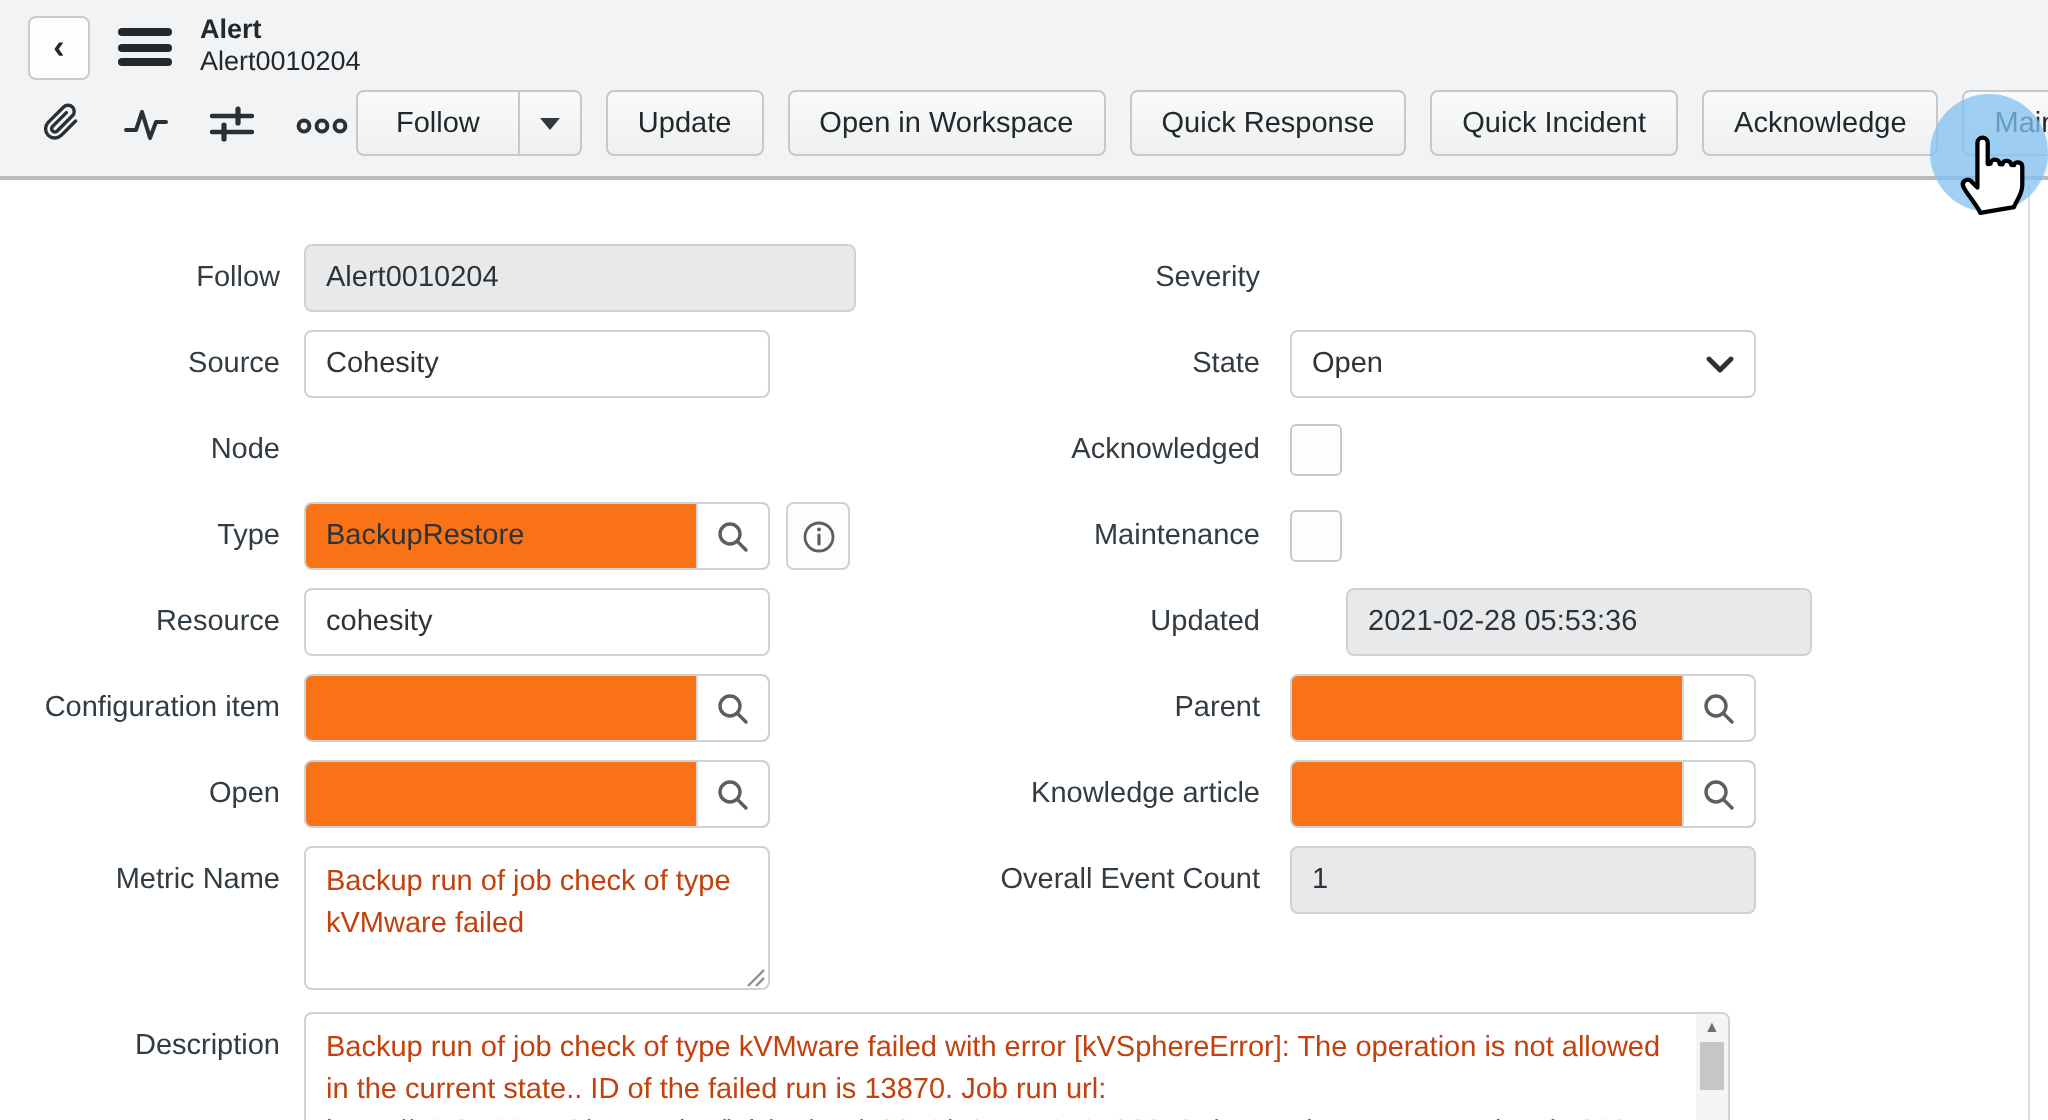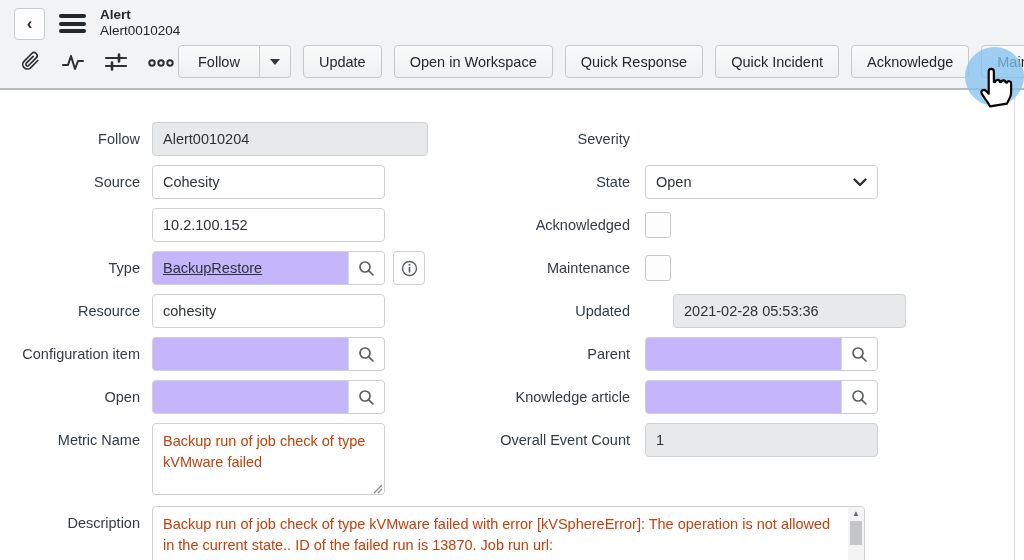--- a/index.html
+++ b/index.html
@@ -49,22 +49,22 @@
   }
   .lbl.L { left: 0; width: 140px; }
   .lbl.R { left: 420px; width: 210px; }
   .field {
     position: absolute; height: 34px; background: #fff;
     border: 1px solid #cfd2d5; border-radius: 4px; padding: 0 10px;
     font-size: 14.5px; color: #2e3338; font-family: "Liberation Sans", sans-serif; outline: none;
   }
   .field.ro { background: #e8e9ea; }
   .reffield {
-    position: absolute; height: 34px; background: #c4b5fd;
-    border: 1px solid #cfd2d5; border-radius: 4px; display: flex; overflow: hidden; text-decoration: underline;
+    position: absolute; height: 34px; background: #f97316;
+    border: 1px solid #cfd2d5; border-radius: 4px; display: flex; overflow: hidden;
   }
   .reffield input {
     flex: 1; min-width: 0; border: 0; outline: 0; padding: 0 10px;
     font-size: 14.5px; color: #2e3338; background: transparent; font-family: "Liberation Sans", sans-serif;
   }
   .searchseg {
     width: 36px; border-left: 1px solid #d6d9db; display: flex;
     align-items: center; justify-content: center; cursor: pointer; background: #fff;
   }
   .infobtn {
@@ -159,21 +159,21 @@
 </div>
 
 <div class="form-area">
 
   <div class="lbl L" style="top:30px">Follow</div>
   <input class="field ro" style="left: 152px; top: 30px; width: 276px;" readonly="" value="Alert0010204">
 
   <div class="lbl L" style="top:73px">Source</div>
   <input class="field" style="left: 152px; top: 73px; width: 233px;" value="Cohesity">
 
-  <input class="field" style="left: 152px; top: 116px; width: 233px;" value="10.2.100.152">
+  <div class="lbl L" style="top:116px">Node</div>
 
   <div class="lbl L" style="top:159px">Type</div>
   <div class="reffield" style="left:152px; top:159px; width:233px">
     <input value="BackupRestore" style="">
     <div class="searchseg">
       <svg width="17" height="17" viewBox="0 0 17 17">
         <circle cx="7" cy="7" r="5" fill="none" stroke="#5a5f64" stroke-width="1.7"></circle>
         <line x1="10.8" y1="10.8" x2="15" y2="15" stroke="#5a5f64" stroke-width="1.7" stroke-linecap="round"></line>
       </svg>
     </div>

